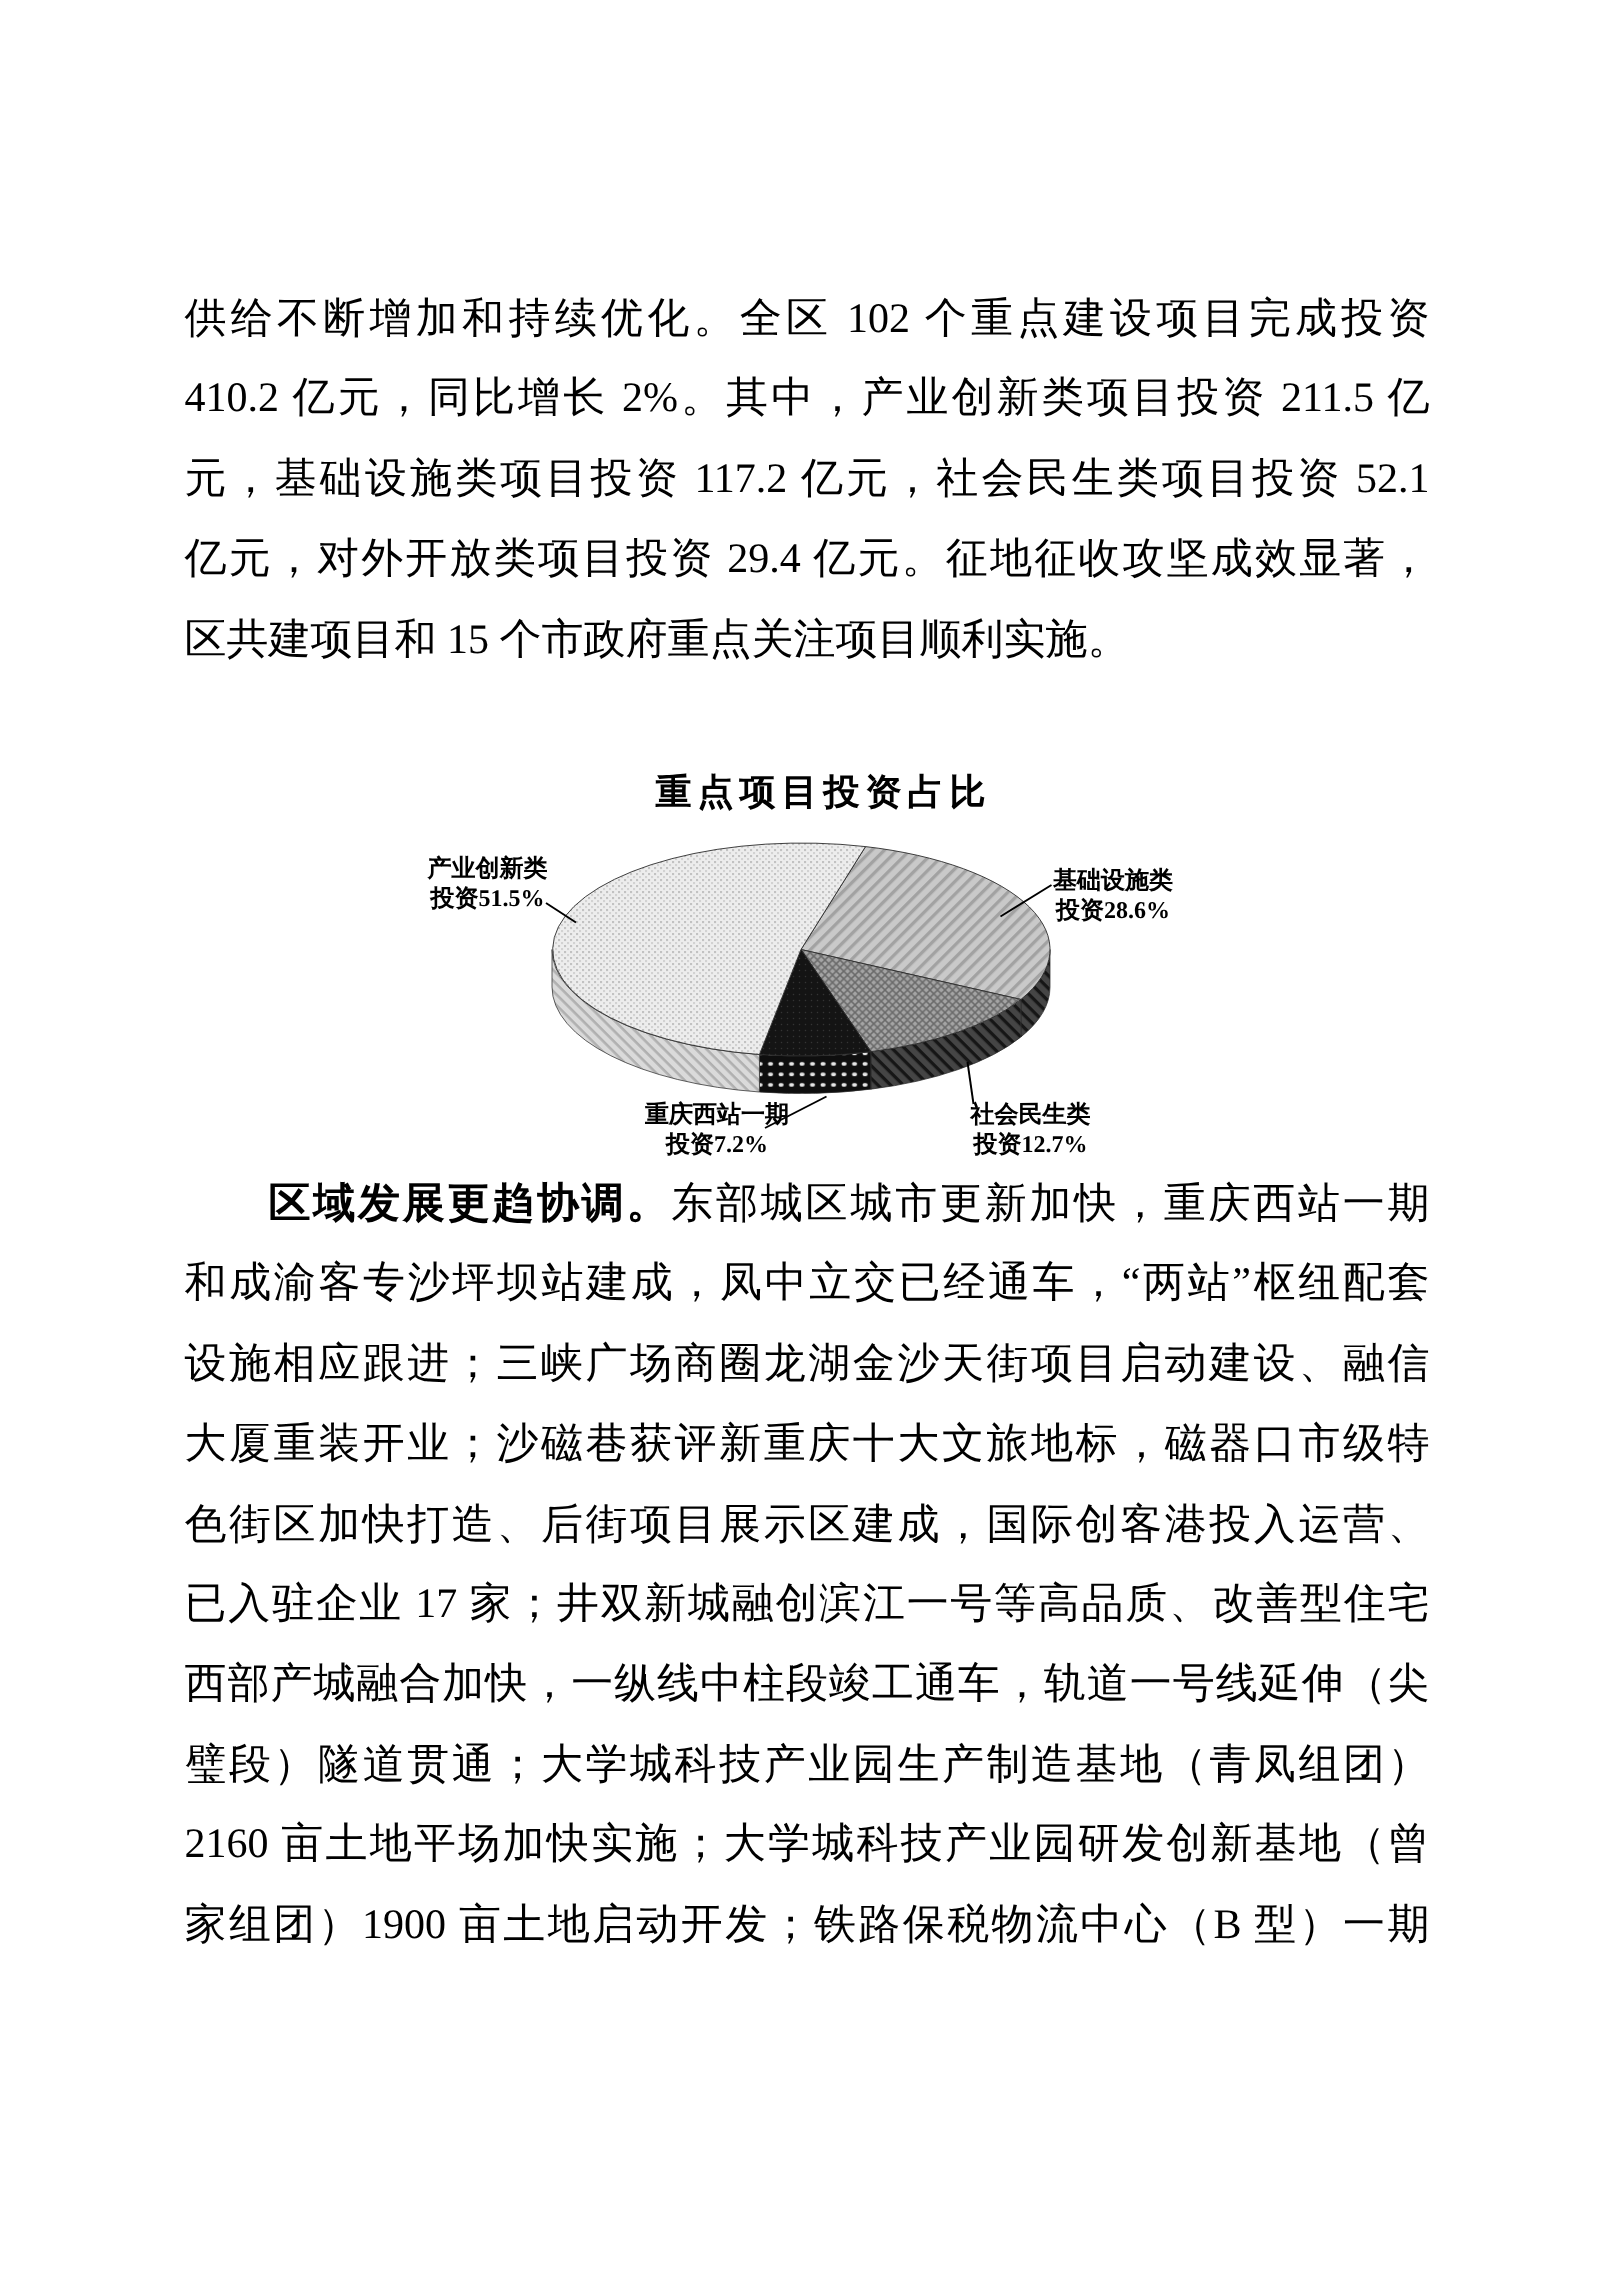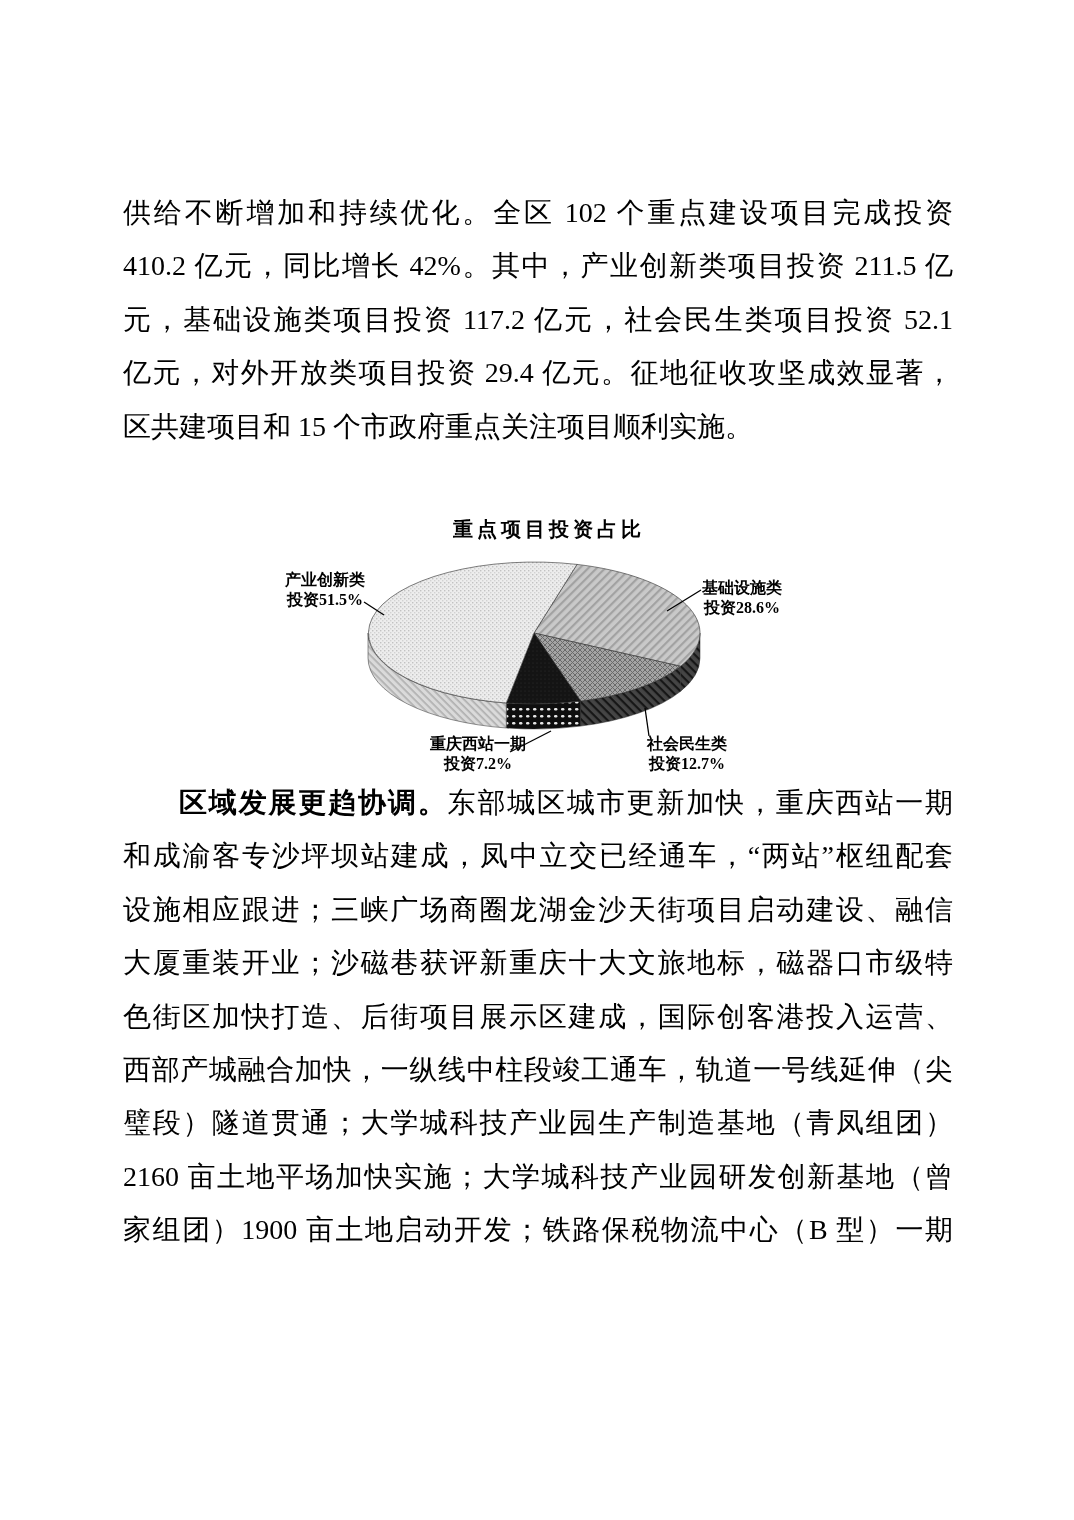--- a/index.html
+++ b/index.html
@@ -12,21 +12,21 @@
   #para2{top:776px;}
   .line{
     font-size:28px;line-height:53.4px;height:53.4px;
     text-align:justify;text-align-last:justify;text-justify:inter-character;
     overflow:visible;white-space:normal;
   }
   .line.natural{text-align:left;text-align-last:left;}
   .line .lead{font-weight:bold;}
   .chart-title{
     position:absolute;top:516px;left:0;width:1074px;box-sizing:border-box;padding-left:24px;
-    text-align:center;font-size:20px;font-weight:bold;letter-spacing:4px;line-height:26px;
+    text-align:center;font-size:24px;font-weight:bold;letter-spacing:4px;line-height:26px;
   }
   #pie-svg{position:absolute;left:0;top:510px;}
   .pie-label{
     position:absolute;width:140px;text-align:center;
     font-size:16px;font-weight:bold;line-height:20px;
   }
   #label-industry{left:255px;top:570px;}
   #label-infra{left:672px;top:578px;}
   #label-open{left:408px;top:734px;}
   #label-social{left:617px;top:734px;}
@@ -34,21 +34,21 @@
     position:absolute;left:125px;top:1394px;font-size:25px;line-height:30px;letter-spacing:3px;
   }
 </style>
 </head>
 <body>
 
 <div class="page">
 
   <div class="para" id="para1">
       <div class="line"><span>供给不断增加和持续优化。全区 102 个重点建设项目完成投资</span></div>
-      <div class="line"><span>410.2 亿元，同比增长 42%。其中，产业创新类项目投资 211.5 亿</span></div>
+      <div class="line"><span>410.2 亿元，同比增长 2%。其中，产业创新类项目投资 211.5 亿</span></div>
       <div class="line"><span>元，基础设施类项目投资 117.2 亿元，社会民生类项目投资 52.1</span></div>
       <div class="line"><span>亿元，对外开放类项目投资 29.4 亿元。征地征收攻坚成效显著，</span></div>
       <div class="line natural"><span>区共建项目和 15 个市政府重点关注项目顺利实施。</span></div>
     </div>
 
   <div class="chart-title">重点项目投资占比</div>
 
   <svg id="pie-svg" width="1074" height="290" viewBox="0 0 1074 290">
     <defs>
       <pattern id="pat-industry" width="4" height="4" patternUnits="userSpaceOnUse">
@@ -111,20 +111,21 @@
     <div>社会民生类</div>
     <div>投资12.7%</div>
   </div>
 
   <div class="para" id="para2">
       <div class="line" style="padding-left: 56px;"><span class="lead">区域发展更趋协调。</span><span>东部城区城市更新加快，重庆西站一期</span></div>
       <div class="line"><span>和成渝客专沙坪坝站建成，凤中立交已经通车，“两站”枢纽配套</span></div>
       <div class="line"><span>设施相应跟进；三峡广场商圈龙湖金沙天街项目启动建设、融信</span></div>
       <div class="line"><span>大厦重装开业；沙磁巷获评新重庆十大文旅地标，磁器口市级特</span></div>
       <div class="line"><span>色街区加快打造、后街项目展示区建成，国际创客港投入运营、</span></div>
+      <div class="line"><span>已入驻企业 17 家；井双新城融创滨江一号等高品质、改善型住宅</span></div>
       <div class="line"><span>西部产城融合加快，一纵线中柱段竣工通车，轨道一号线延伸（尖</span></div>
       <div class="line"><span>璧段）隧道贯通；大学城科技产业园生产制造基地（青凤组团）</span></div>
       <div class="line"><span>2160 亩土地平场加快实施；大学城科技产业园研发创新基地（曾</span></div>
       <div class="line"><span>家组团）1900 亩土地启动开发；铁路保税物流中心（B 型）一期</span></div>
     </div>
 
   <div class="footer">- 6 -</div>
 
 </div>
 

